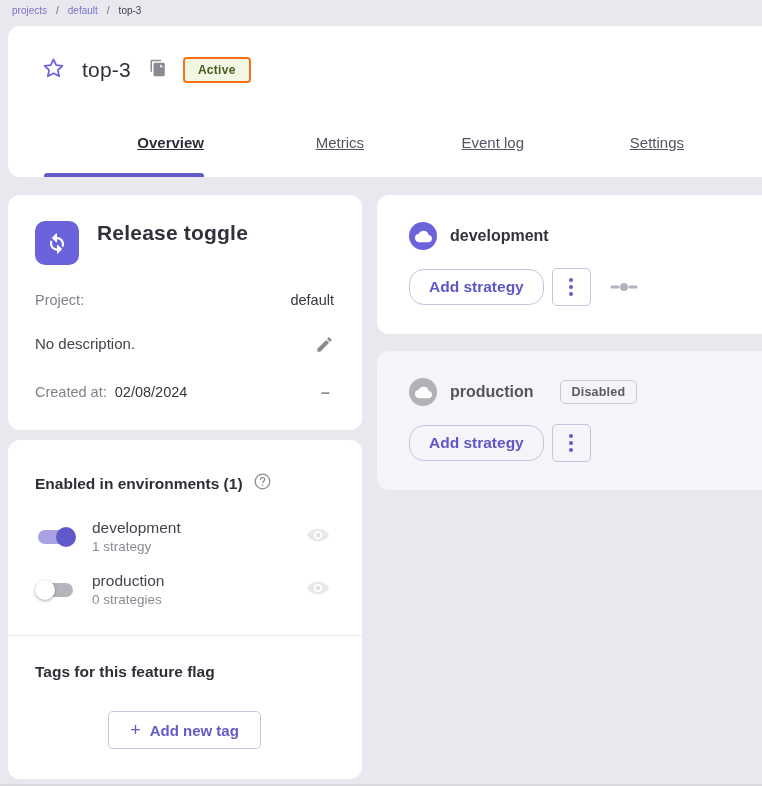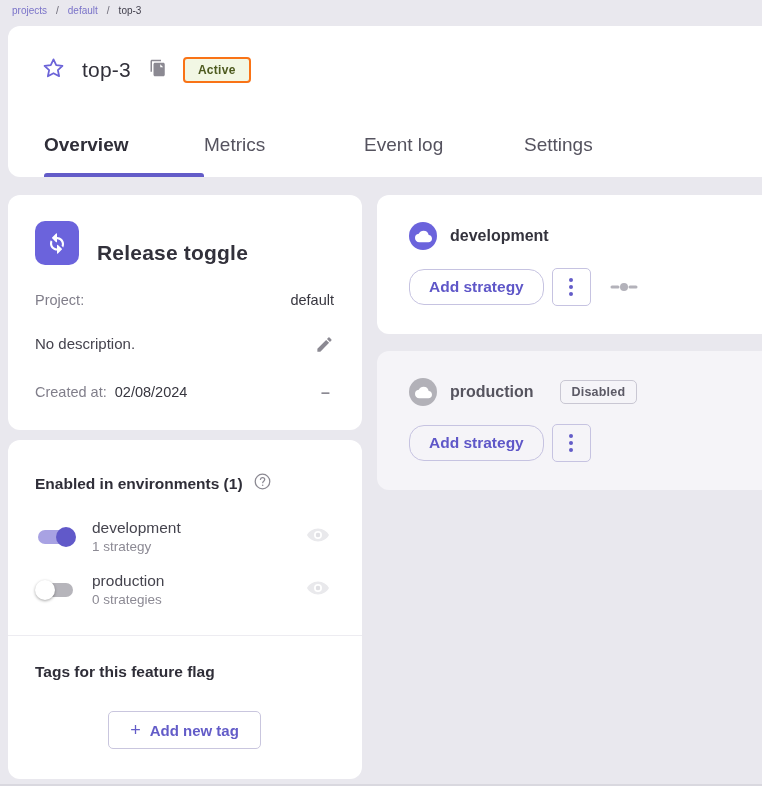--- a/index.html
+++ b/index.html
@@ -55,25 +55,26 @@
   }
   .tabs {
     margin-top: 24px;
     position: relative;
     height: 61px;
     padding-left: 36px;
     display: flex;
   }
   .tab {
     width: 160px;
-    text-align: left;
-    font-size: 19px;
+    text-align: right;
+    font-size: 15px;
     color: #55535f;
     padding-top: 18px;
     cursor: pointer;
+    text-decoration: underline;
   }
   .tab.active { color: #2f2e38; font-weight: 700; }
   .tab-indicator {
     position: absolute;
     bottom: 0;
     left: 36px;
     width: 160px;
     height: 4px;
     border-radius: 3px 3px 0 0;
     background: #635cc8;
@@ -86,21 +87,21 @@
     gap: 15px;
     align-items: flex-start;
   }
   .col-left { width: 354px; flex: none; }
   .col-right { width: 400px; flex: none; }
 
   .card { background: #fff; border-radius: 12px; }
 
   
   .details-card { padding: 26px 28px 28px 27px; }
-  .details-head { display: flex; align-items: flex-end; }
+  .details-head { display: flex; align-items: flex-start; }
   .type-icon {
     width: 44px; height: 44px;
     border-radius: 10px;
     background: #6b63dc;
     display: flex; align-items: center; justify-content: center;
     flex: none;
   }
   .type-title { font-size: 21px; color: #32313b; margin-left: 18px; letter-spacing: .2px; }
   .detail-row {
     display: flex;

